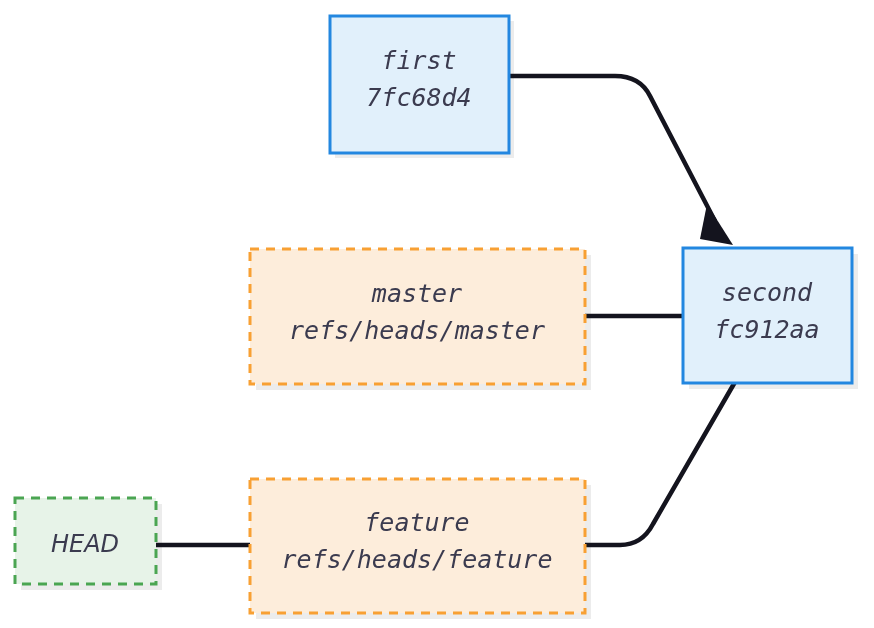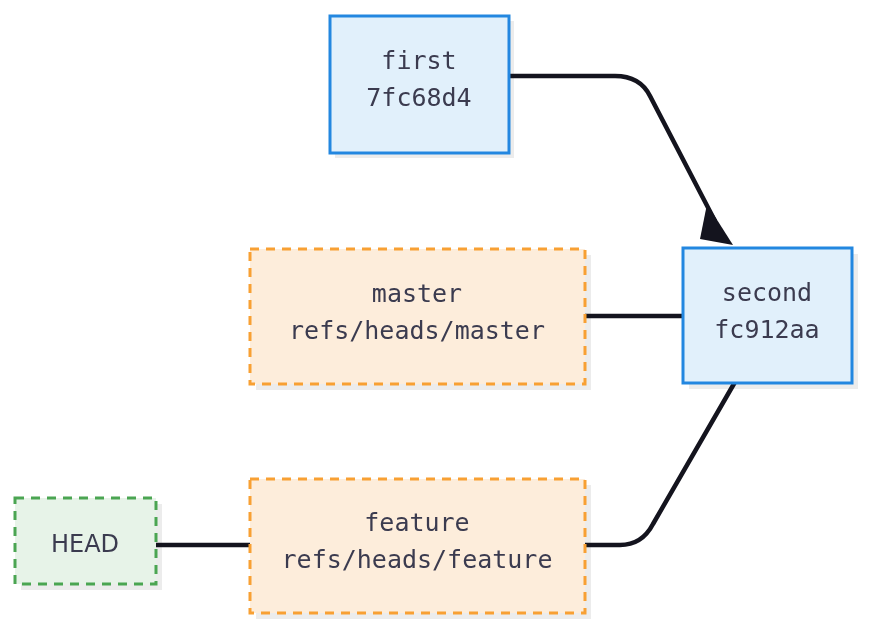--- a/index.html
+++ b/index.html
@@ -11,20 +11,21 @@
     width: 874px;
     height: 628px;
     overflow: hidden;
     font-family: "DejaVu Sans Mono", monospace;
   }
   #diagram-root {
     position: relative;
     width: 874px;
     height: 628px;
     background: #ffffff;
+    font-style: italic;
   }
   svg.canvas {
     position: absolute;
     top: 0;
     left: 0;
     width: 874px;
     height: 628px;
   }
   .node-shadow {
     fill: #ececec;

